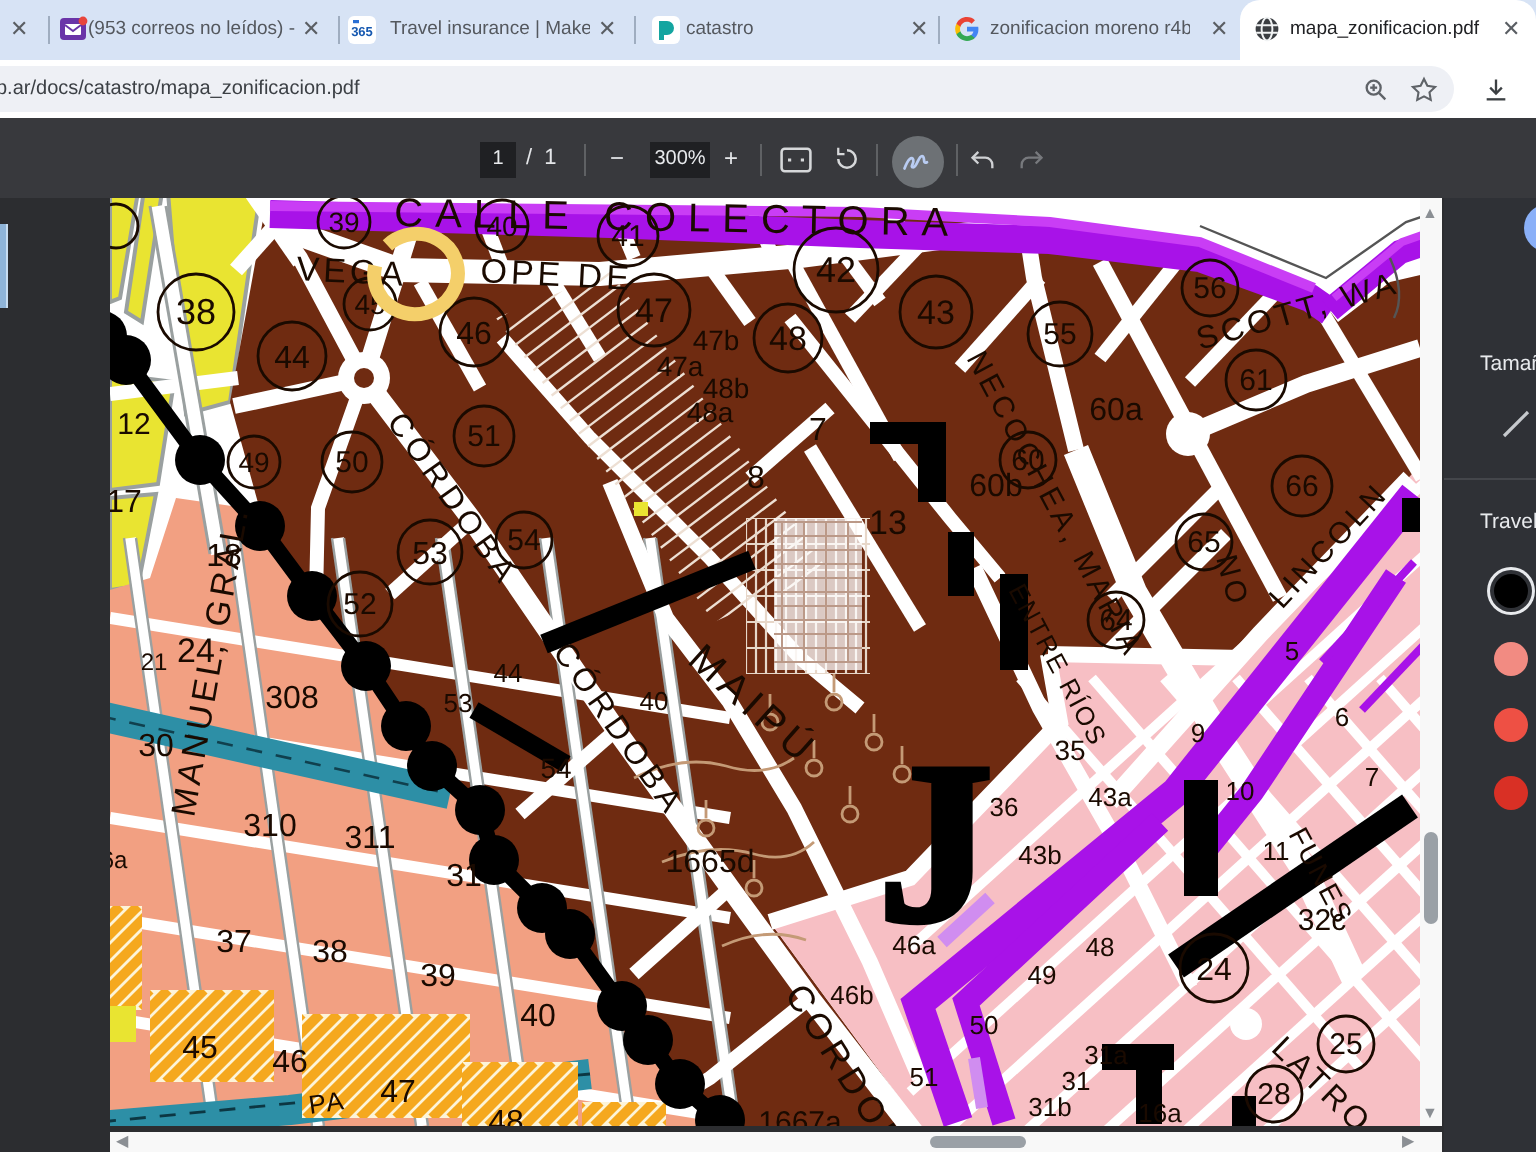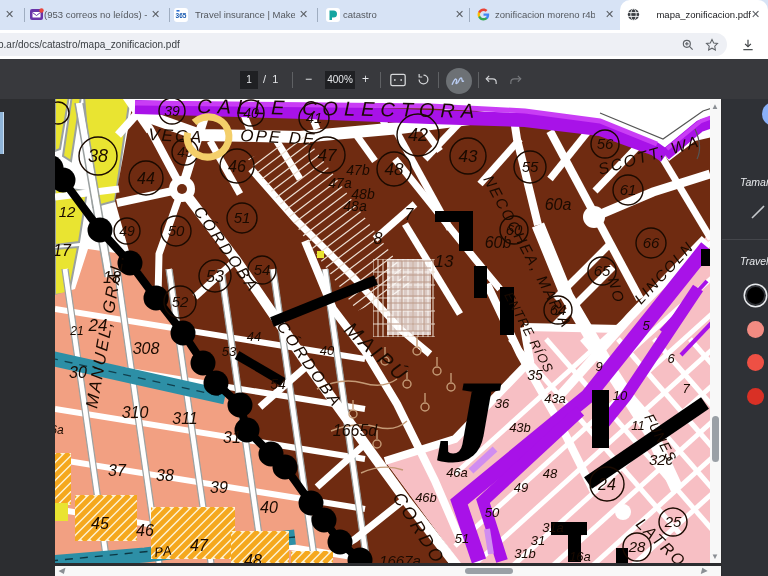--- a/index.html
+++ b/index.html
@@ -14,21 +14,21 @@
 #urlrow{position:absolute;left:0;top:30px;width:768px;height:29px;background:#ffffff;}
 #omnibox{position:absolute;left:-20px;top:33px;width:747px;height:23px;background:#eef0f5;border-radius:12px;}
 #urltext{position:absolute;left:-2px;top:39px;font-size:10px;color:#3c4045;}
 
 #pdfbar{position:absolute;left:0;top:59px;width:768px;height:40px;background:#38393d;}
 .pb{position:absolute;top:12px;height:18px;background:#1f2023;color:#e8eaed;font-size:10px;text-align:center;line-height:18px;}
 .pw{position:absolute;color:#e4e6e9;font-size:12px;}
 .psep{position:absolute;top:13px;width:1px;height:16px;background:#5f6164;}
 #annot{position:absolute;left:446px;top:9px;width:26px;height:26px;border-radius:50%;background:#6d7175;}
 
-#viewer{position:absolute;left:0;top:99px;width:660px;height:477px;background:#2c2d30;font-style:italic;}
+#viewer{position:absolute;left:0;top:99px;width:660px;height:477px;background:#2c2d30;}
 #mapwrap{position:absolute;left:55px;top:0px;width:666px;height:464px;background:#ffffff;overflow:hidden;}
 
 #vsb{position:absolute;left:710px;top:0;width:11px;height:464px;background:#f8f8f8;}
 #vthumb{position:absolute;left:712px;top:317px;width:7px;height:46px;background:#9aa0a6;border-radius:4px;}
 #hsb{position:absolute;left:55px;top:467px;width:666px;height:10px;background:#f8f8f8;}
 #hthumb{position:absolute;left:465px;top:469px;width:48px;height:6px;background:#9aa0a6;border-radius:3px;}
 .arr{position:absolute;font-size:8px;color:#8b8f94;}
 
 #sidebar{position:absolute;left:722px;top:0;width:46px;height:477px;background:#2f3136;}
 .sbtxt{position:absolute;color:#e8eaed;font-size:10.5px;}
@@ -76,21 +76,21 @@
     <span class="tabtxt" style="left:495px;width:100px;">zonificacion moreno r4b a</span>
     <span class="tx" style="left:605px;">✕</span>
     <div id="activetab"></div>
     <svg style="position:absolute;left:627px;top:8px" width="13" height="13" viewBox="0 0 24 24">
         <circle cx="12" cy="12" r="10.5" fill="#3b3e42"></circle>
         <g stroke="#f1f3f4" stroke-width="1.8" fill="none">
           <ellipse cx="12" cy="12" rx="5" ry="10.5"></ellipse>
           <path d="M2 8.5h20M2 15.5h20"></path>
         </g>
       </svg>
-    <span class="tabtxt" style="left:645px;width:106px;color:#202124;text-align:right;">mapa_zonificacion.pdf</span>
+    <span class="tabtxt" style="left:645px;width:106px;color:#202124;">mapa_zonificacion.pdf</span>
     <span class="tx" style="left:751px;">✕</span>
   </div>
 
   <div id="urlrow"></div>
   <div id="omnibox"></div>
   <span id="urltext">b.ar/docs/catastro/mapa_zonificacion.pdf</span>
   <svg style="position:absolute;left:681px;top:38px" width="14" height="14" viewBox="0 0 24 24" fill="none" stroke="#5f6368" stroke-width="2">
       <circle cx="10" cy="10" r="6"></circle>
       <line x1="14.5" y1="14.5" x2="20" y2="20"></line>
       <line x1="7" y1="10" x2="13" y2="10"></line>
@@ -103,21 +103,21 @@
       <path d="M12 3v11"></path>
       <path d="M7 10l5 5 5-5"></path>
       <path d="M4 20h16"></path>
     </svg>
 
   <div id="pdfbar">
     <div class="pb" style="left:240px;width:18px;">1</div>
     <span class="pw" style="left:263px;top:14px;font-size:11px;">/&nbsp;&nbsp;1</span>
     <div class="psep" style="left:292px;"></div>
     <span class="pw" style="left:305px;top:13px;">−</span>
-    <div class="pb" style="left:325px;width:30px;">400%</div>
+    <div class="pb" style="left:325px;width:30px;">300%</div>
     <span class="pw" style="left:362px;top:13px;">+</span>
     <div class="psep" style="left:380px;"></div>
     <svg style="position:absolute;left:390px;top:14px" width="16" height="14" viewBox="0 0 20 16" fill="none" stroke="#d6d8da" stroke-width="1.6">
         <rect x="1" y="1" width="18" height="14" rx="2"></rect>
         <path d="M5 8h2M13 8h2" stroke-width="1.8"></path>
       </svg>
     <svg style="position:absolute;left:416px;top:13px" width="15" height="15" viewBox="0 0 24 24" fill="none" stroke="#d6d8da" stroke-width="2">
         <path d="M12 5a7 7 0 1 1-7 7"></path>
         <path d="M5 3v5h5" stroke-width="1.8"></path>
       </svg>

